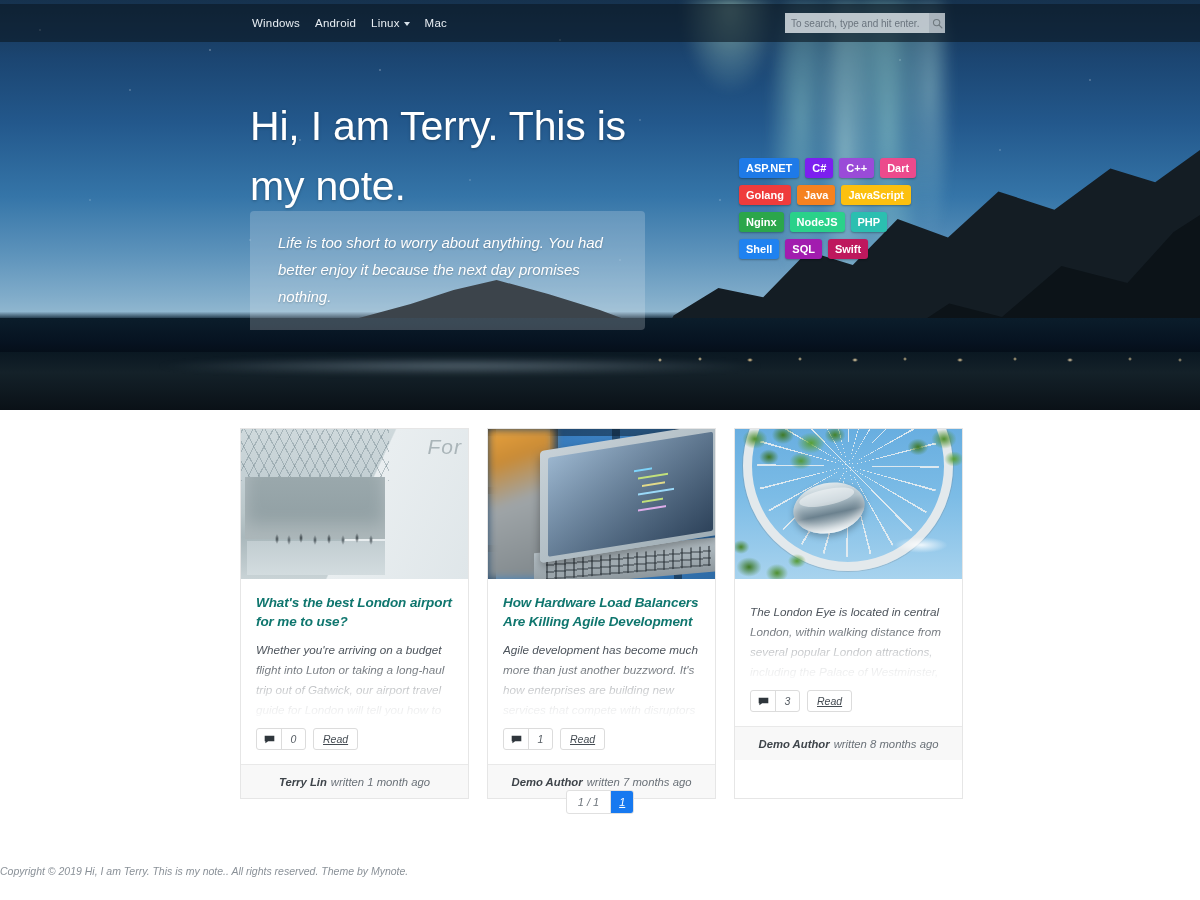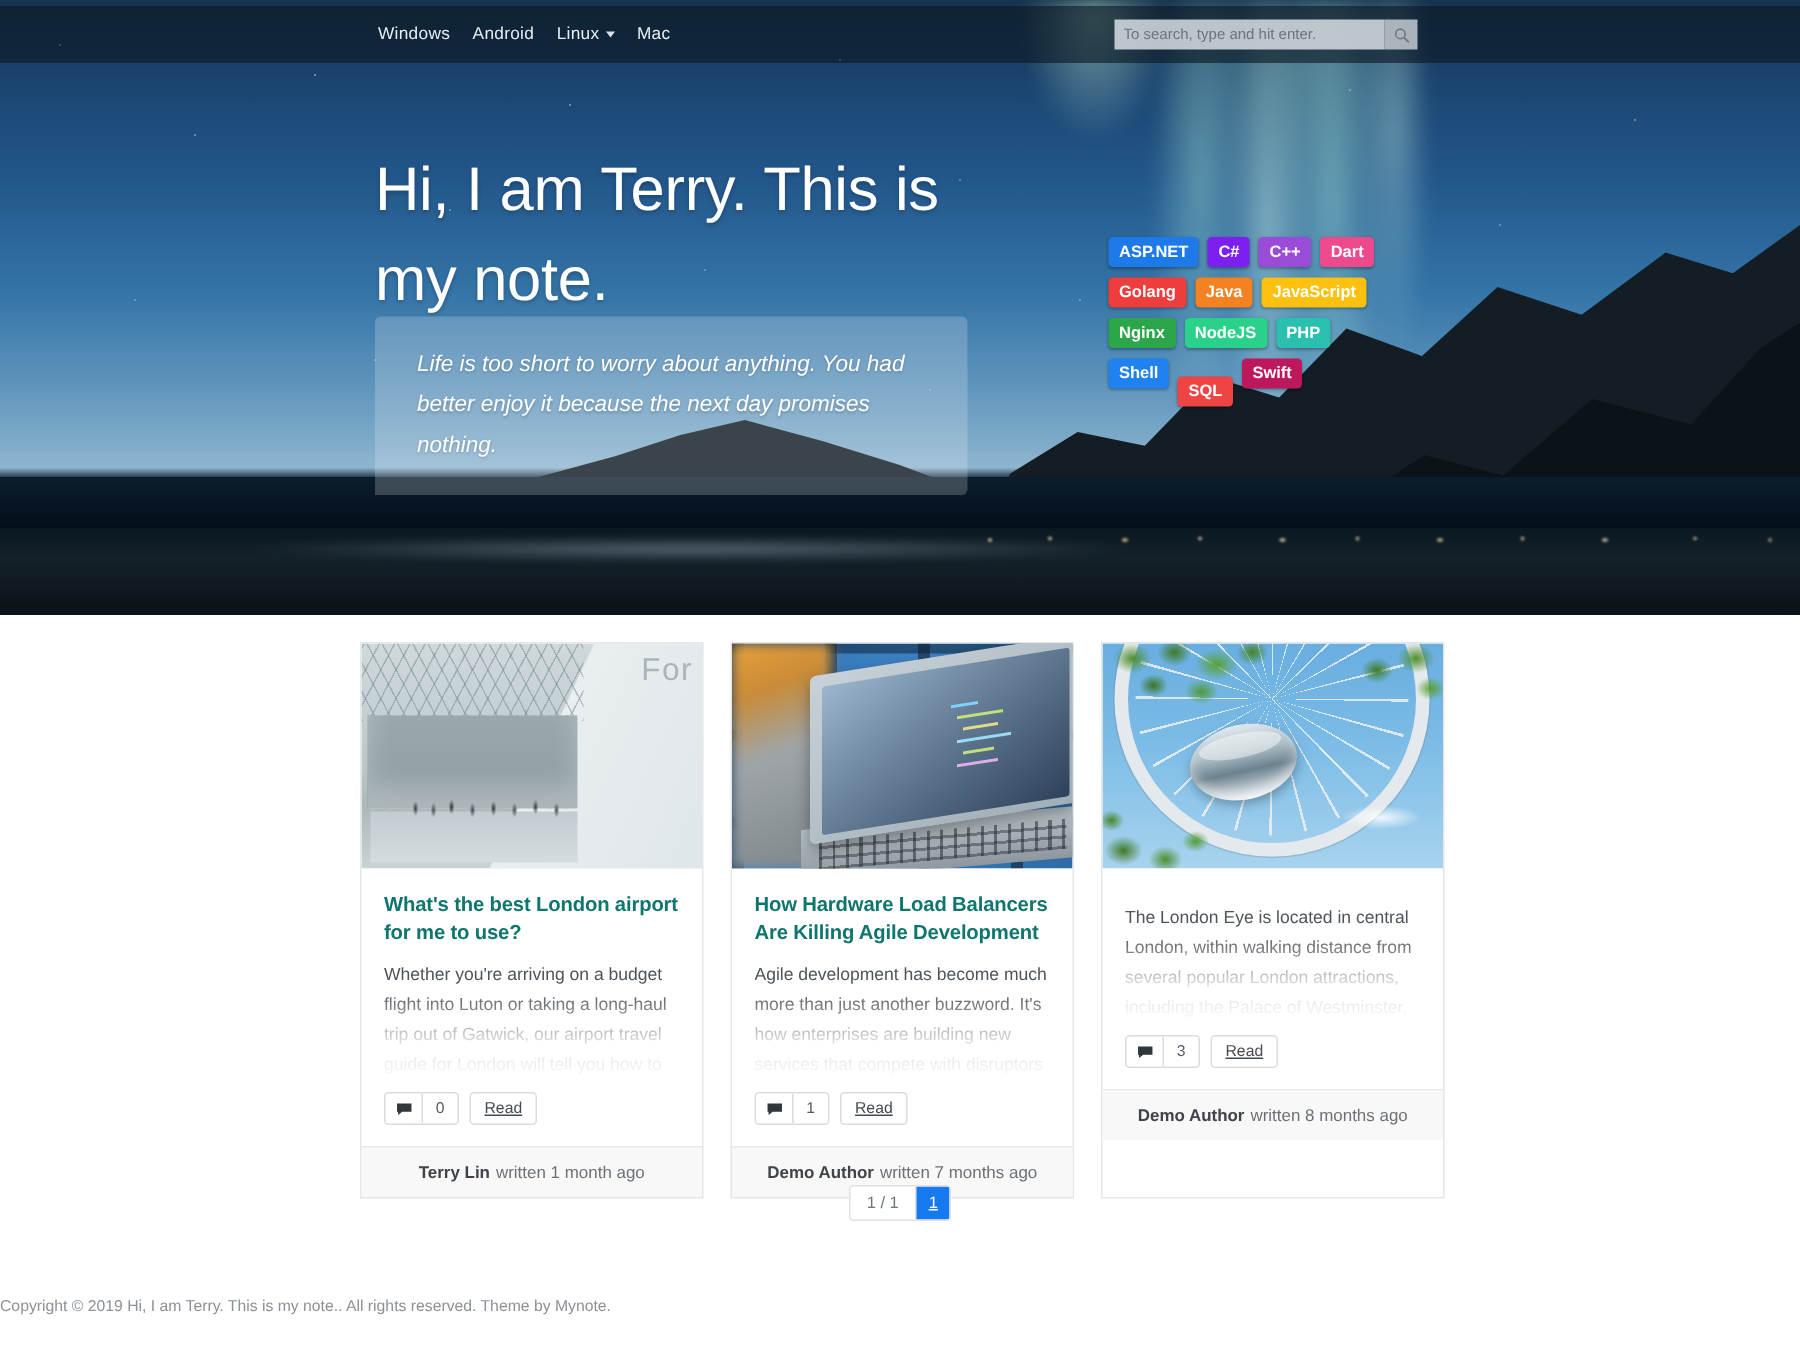--- a/index.html
+++ b/index.html
@@ -132,21 +132,21 @@
     color: #e8eef3; font-size: 11.5px; text-decoration: none;
     letter-spacing: .2px; white-space: nowrap;
   }
   .nav .caret {
     display: inline-block; margin-left: 4px;
     border-left: 3.5px solid transparent; border-right: 3.5px solid transparent;
     border-top: 4px solid #d8e2ea; vertical-align: middle;
   }
   .searchwrap {
     position: absolute; right: 255px; top: 9px;
-    width: 202px; height: 20px; display: flex;
+    width: 160px; height: 20px; display: flex;
   }
   .searchwrap input {
     flex: 1; height: 20px; border: none; outline: none;
     background: rgba(228,234,238,.80);
     font-family: "Liberation Sans", sans-serif;
     font-size: 10px; color: #56606a; padding: 0 6px;
   }
   .searchwrap input::placeholder { color: #6a747e; }
   .search-btn {
     width: 22px; height: 20px; border: none; cursor: pointer;
@@ -179,20 +179,21 @@
     height: 20px; padding: 0 7px; border-radius: 3px;
     color: #fff; font-size: 11px; font-weight: 700;
     text-decoration: none; white-space: nowrap;
     box-shadow: 0 1px 2px rgba(0,0,0,.30);
   }
 
   
   .content {
     position: absolute; left: 0; top: 410px; width: 1200px; height: 469px;
     background: #ffffff;
+    font-style: italic;
   }
   .cards {
     position: absolute; left: 240px; top: 18px;
     width: 722px; display: flex; gap: 18px;
   }
   .card {
     width: 229px; background: #fff;
     border: 1px solid #e6e6e6;
     display: flex; flex-direction: column;
   }
@@ -477,21 +478,21 @@
       </a>
     <a class="tag" href="#" style="background: rgb(42, 209, 138);">
         <span>NodeJS</span>
       </a>
     <a class="tag" href="#" style="background: rgb(43, 191, 176);">
         <span>PHP</span>
       </a>
     <a class="tag" href="#" style="background: rgb(31, 130, 240);">
         <span>Shell</span>
       </a>
-    <a class="tag" href="#" style="background: #ef4444; margin-top: 12px;">
+    <a class="tag" href="#" style="background: #a21caf;">
         <span>SQL</span>
       </a>
     <a class="tag" href="#" style="background: #be185d;">
         <span>Swift</span>
       </a>
   </div>
 </div>
 
 <div class="content">
 

